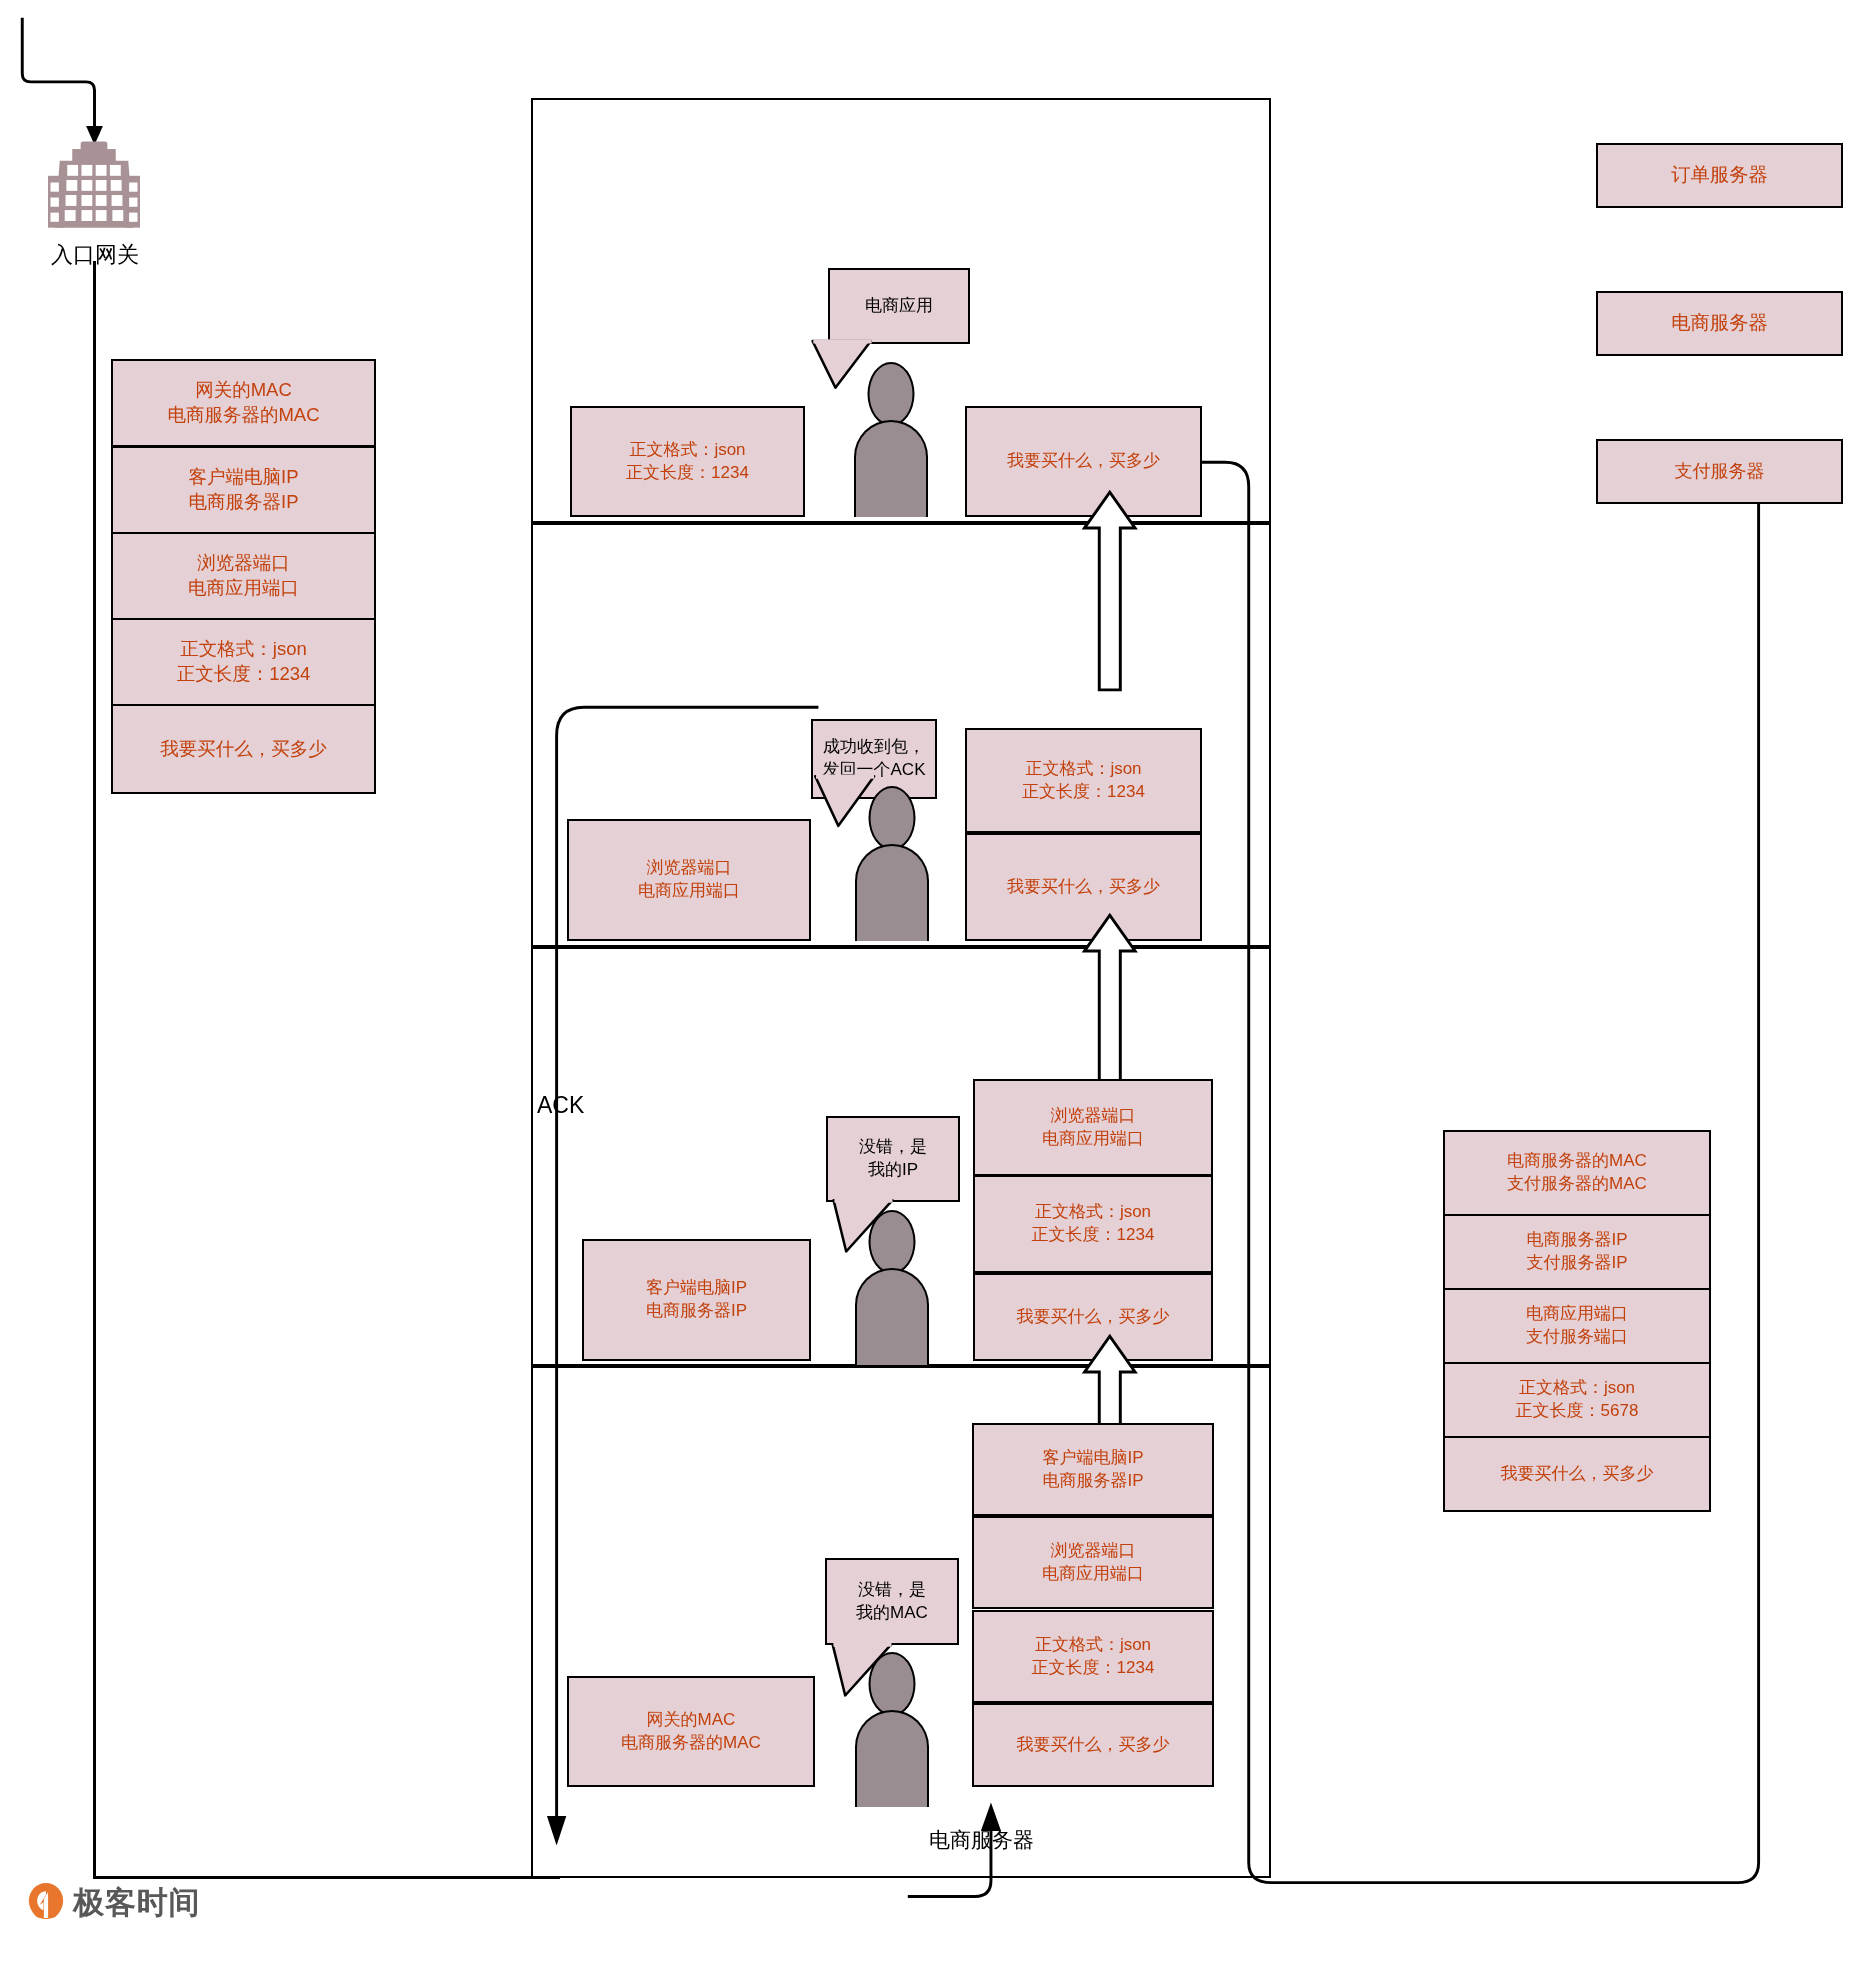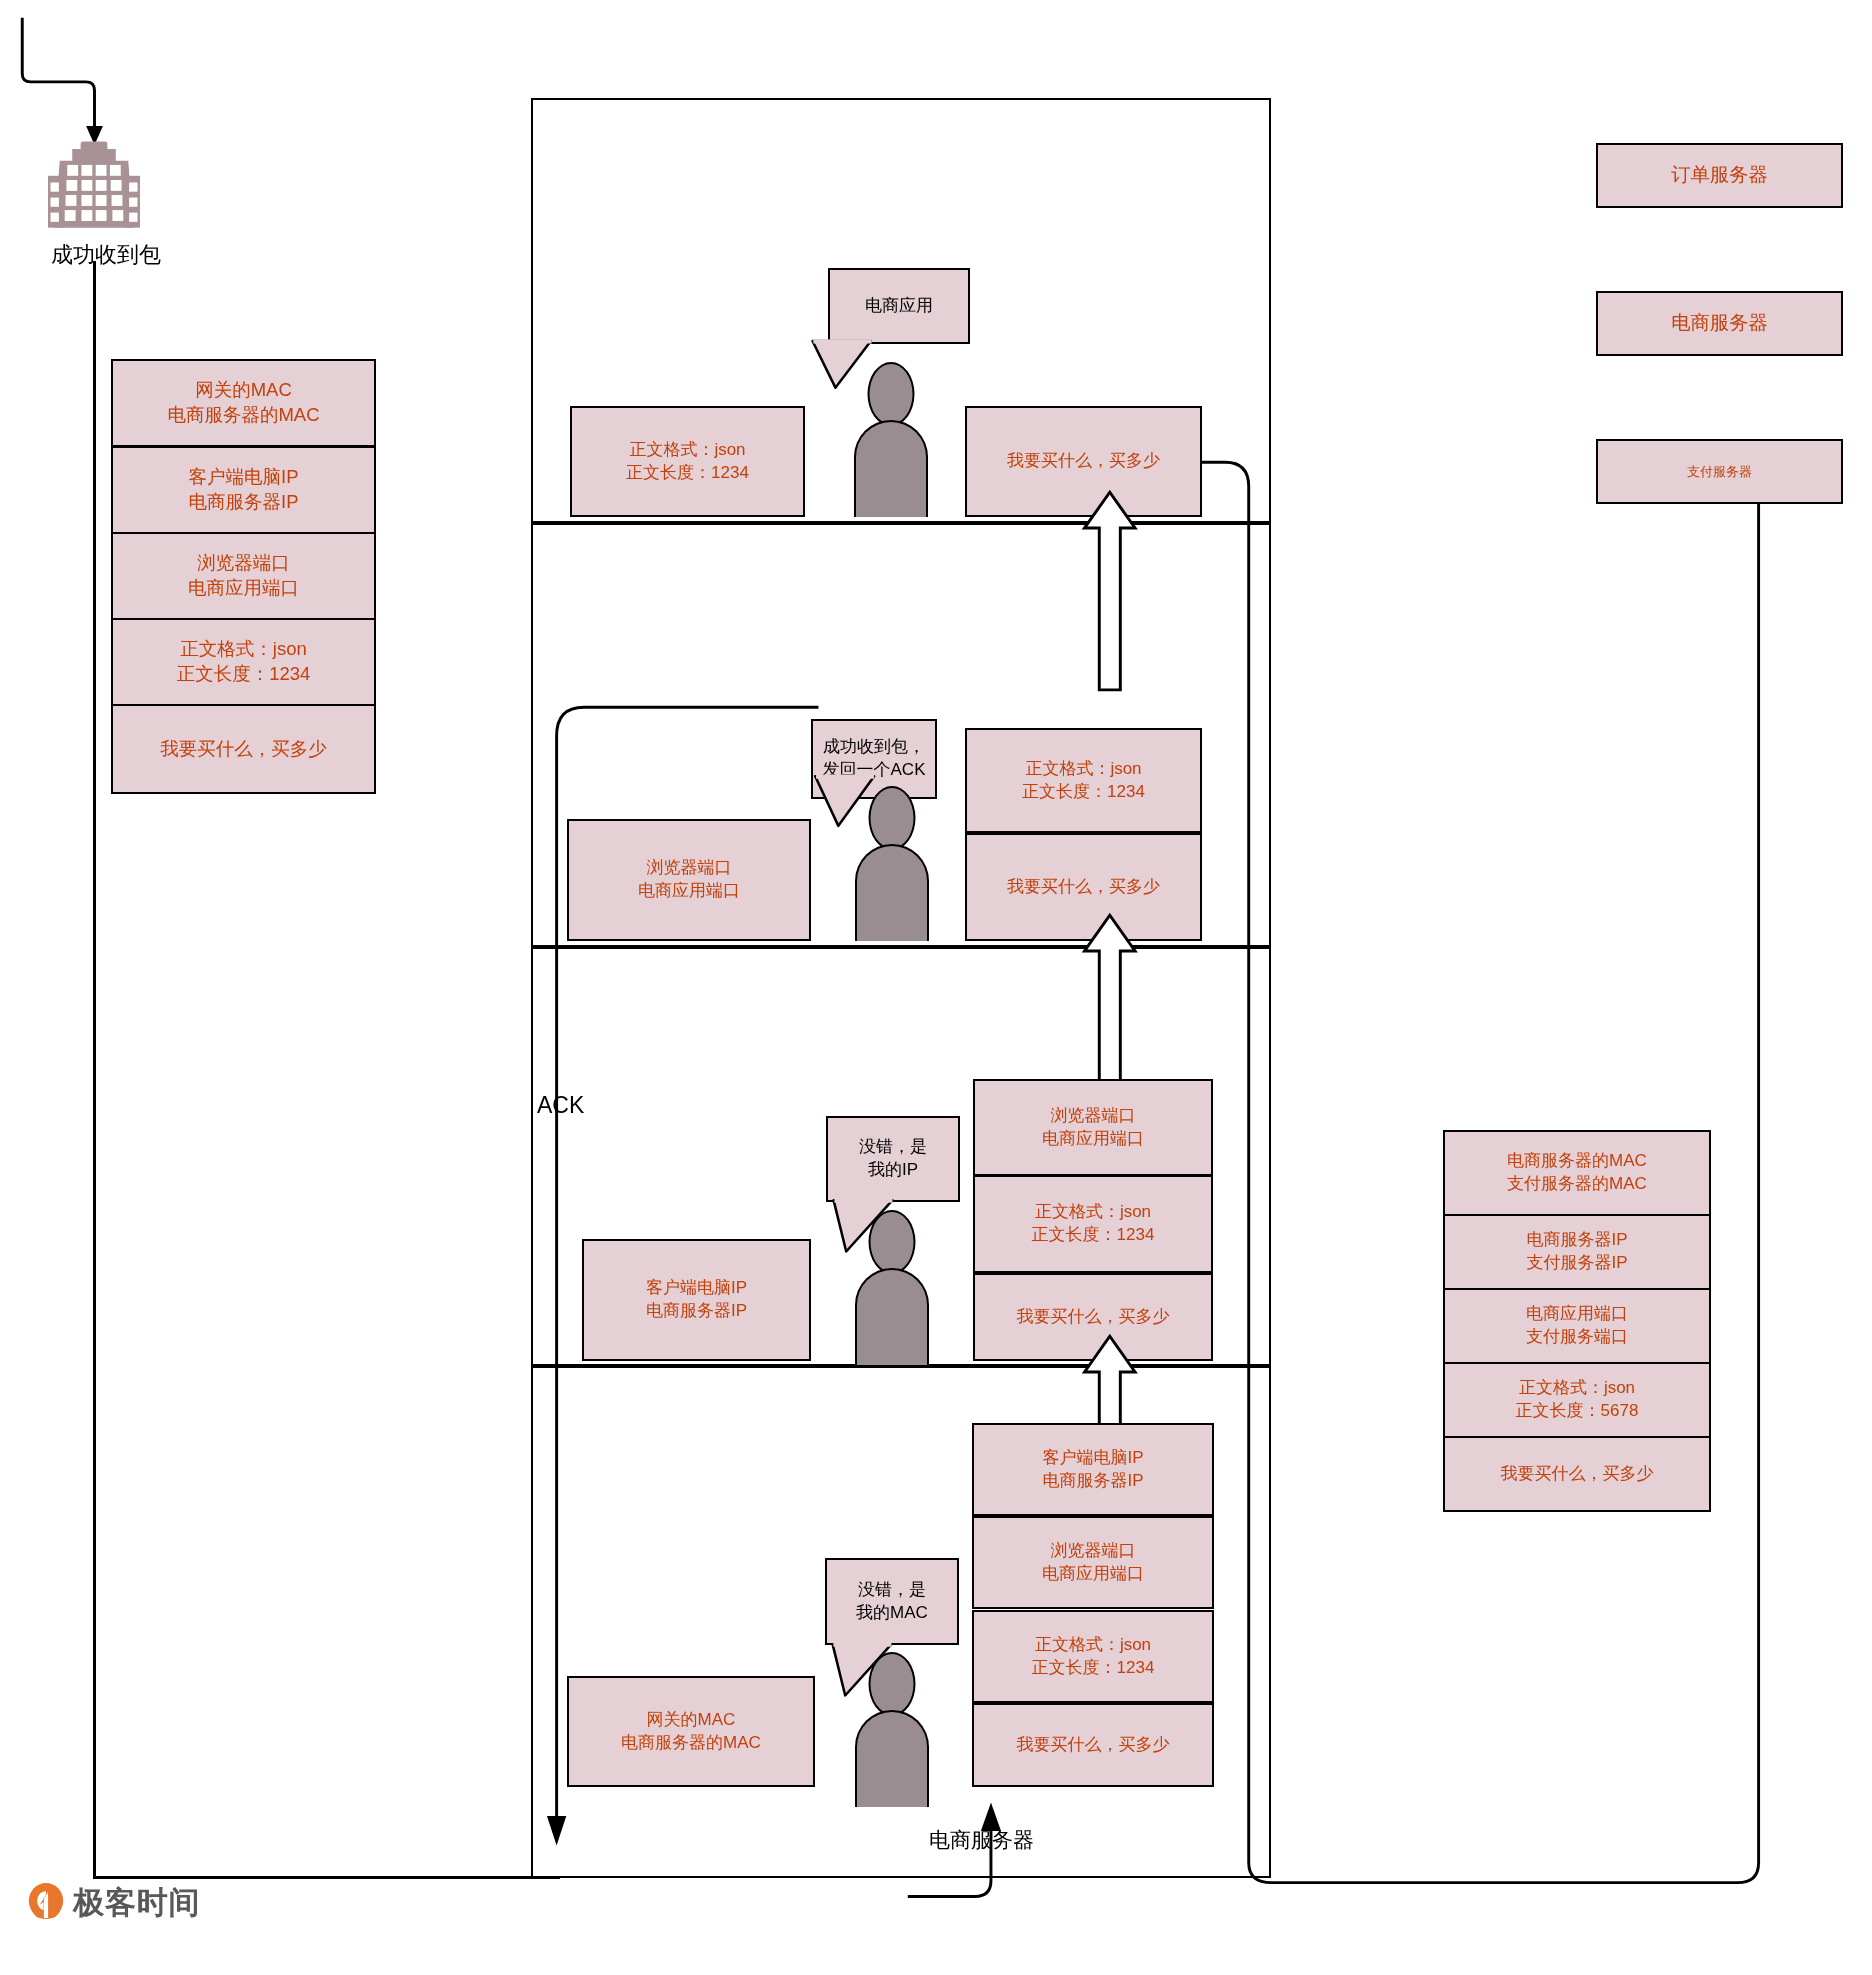--- a/index.html
+++ b/index.html
@@ -103,21 +103,21 @@
         <rect x="114" y="170" width="26" height="26"></rect>
         <rect x="154" y="170" width="26" height="26"></rect>
       <rect x="6" y="104" width="20" height="22"></rect>
         <rect x="6" y="140" width="20" height="22"></rect>
         <rect x="6" y="176" width="20" height="22"></rect>
       <rect x="194" y="104" width="20" height="22"></rect>
         <rect x="194" y="140" width="20" height="22"></rect>
         <rect x="194" y="176" width="20" height="22"></rect>
     </g>
   </svg>
-  <div class="lab" style="left:51px;top:240px;font-size:22px;">成功收到包</div>
+  <div class="lab" style="left:51px;top:240px;font-size:22px;">入口网关</div>
 
   <div class="tline-v" style="left:93px;top:261px;height:1618px;"></div>
 
   <div class="tline-h" style="left:93px;top:1876px;width:467px;"></div>
 
   <div>
     <div class="pbox big" style="left:111px;top:359px;width:265px;height:88px;">网关的MAC
 电商服务器的MAC</div>
     <div class="pbox big" style="left:111px;top:446px;width:265px;height:88px;">客户端电脑IP
 电商服务器IP</div>
@@ -224,21 +224,21 @@
   </svg>
   <div class="lab" style="left:929px;top:1826px;font-size:21px;">电商服务器</div>
 
   <svg style="position:absolute;left:1200px;top:454px;width:588px;height:1446px;" viewBox="0 0 1400 3440" width="588" height="1446">
     <path d="M0 18 L60 18 Q116 18 116 76 L116 3352 Q116 3400 170 3400 L1280 3400 Q1330 3400 1330 3352 L1330 90" fill="none" stroke="#000" stroke-width="7"></path>
     <polygon points="1330,16 1306,86 1354,86" fill="#000"></polygon>
   </svg>
 
   <div class="pbox" style="left:1596px;top:143px;width:247px;height:65px;font-size:19.3px;">订单服务器</div>
   <div class="pbox" style="left:1596px;top:291px;width:247px;height:65px;font-size:19.3px;">电商服务器</div>
-  <div class="pbox" style="left:1596px;top:439px;width:247px;height:65px;font-size:13px;">支付服务器</div>
+  <div class="pbox" style="left:1596px;top:439px;width:247px;height:65px;font-size:18px;">支付服务器</div>
 
   <div>
     <div class="pbox" style="left:1443px;top:1130px;width:268px;height:86px;">电商服务器的MAC
 支付服务器的MAC</div>
     <div class="pbox" style="left:1443px;top:1214px;width:268px;height:76px;">电商服务器IP
 支付服务器IP</div>
     <div class="pbox" style="left:1443px;top:1288px;width:268px;height:76px;">电商应用端口
 支付服务端口</div>
     <div class="pbox" style="left:1443px;top:1362px;width:268px;height:76px;">正文格式：json
 正文长度：5678</div>

